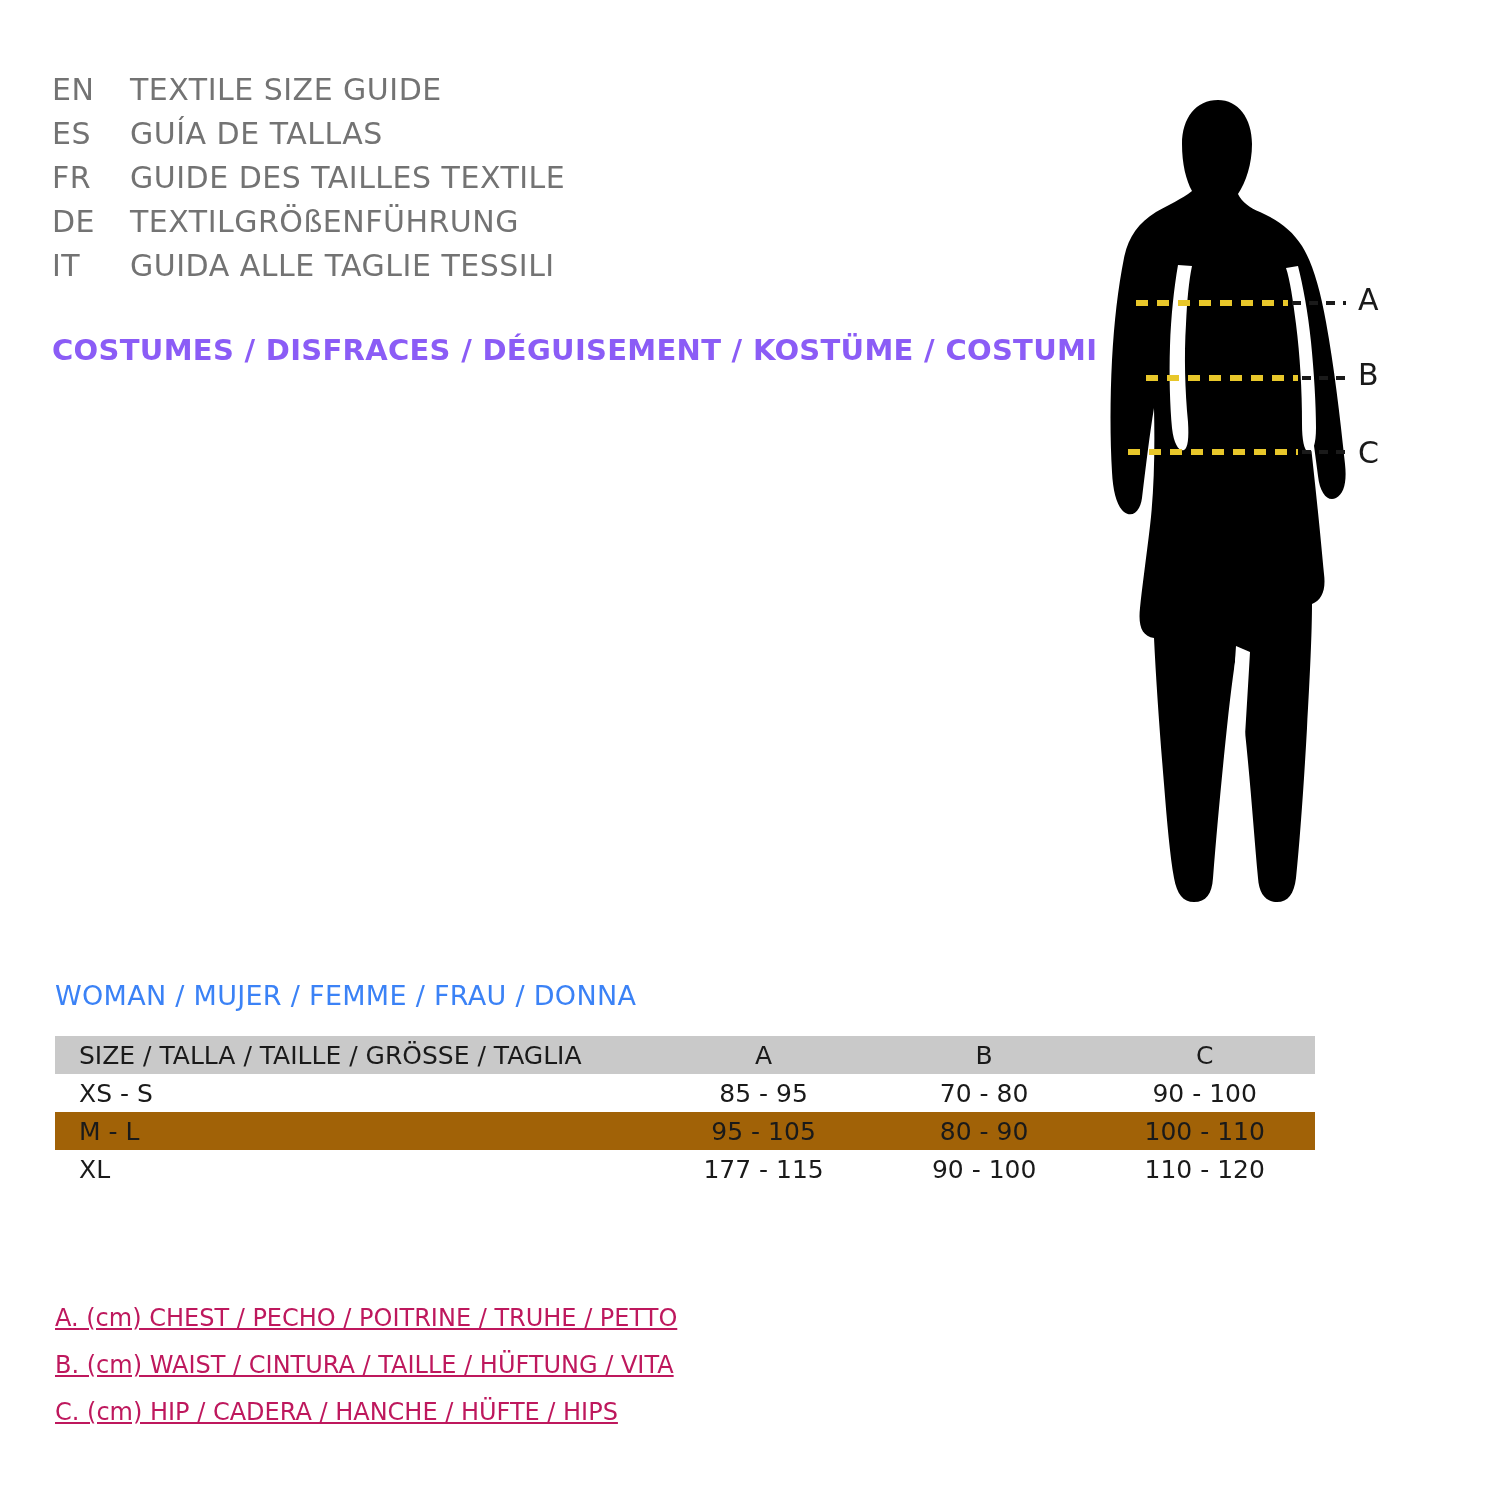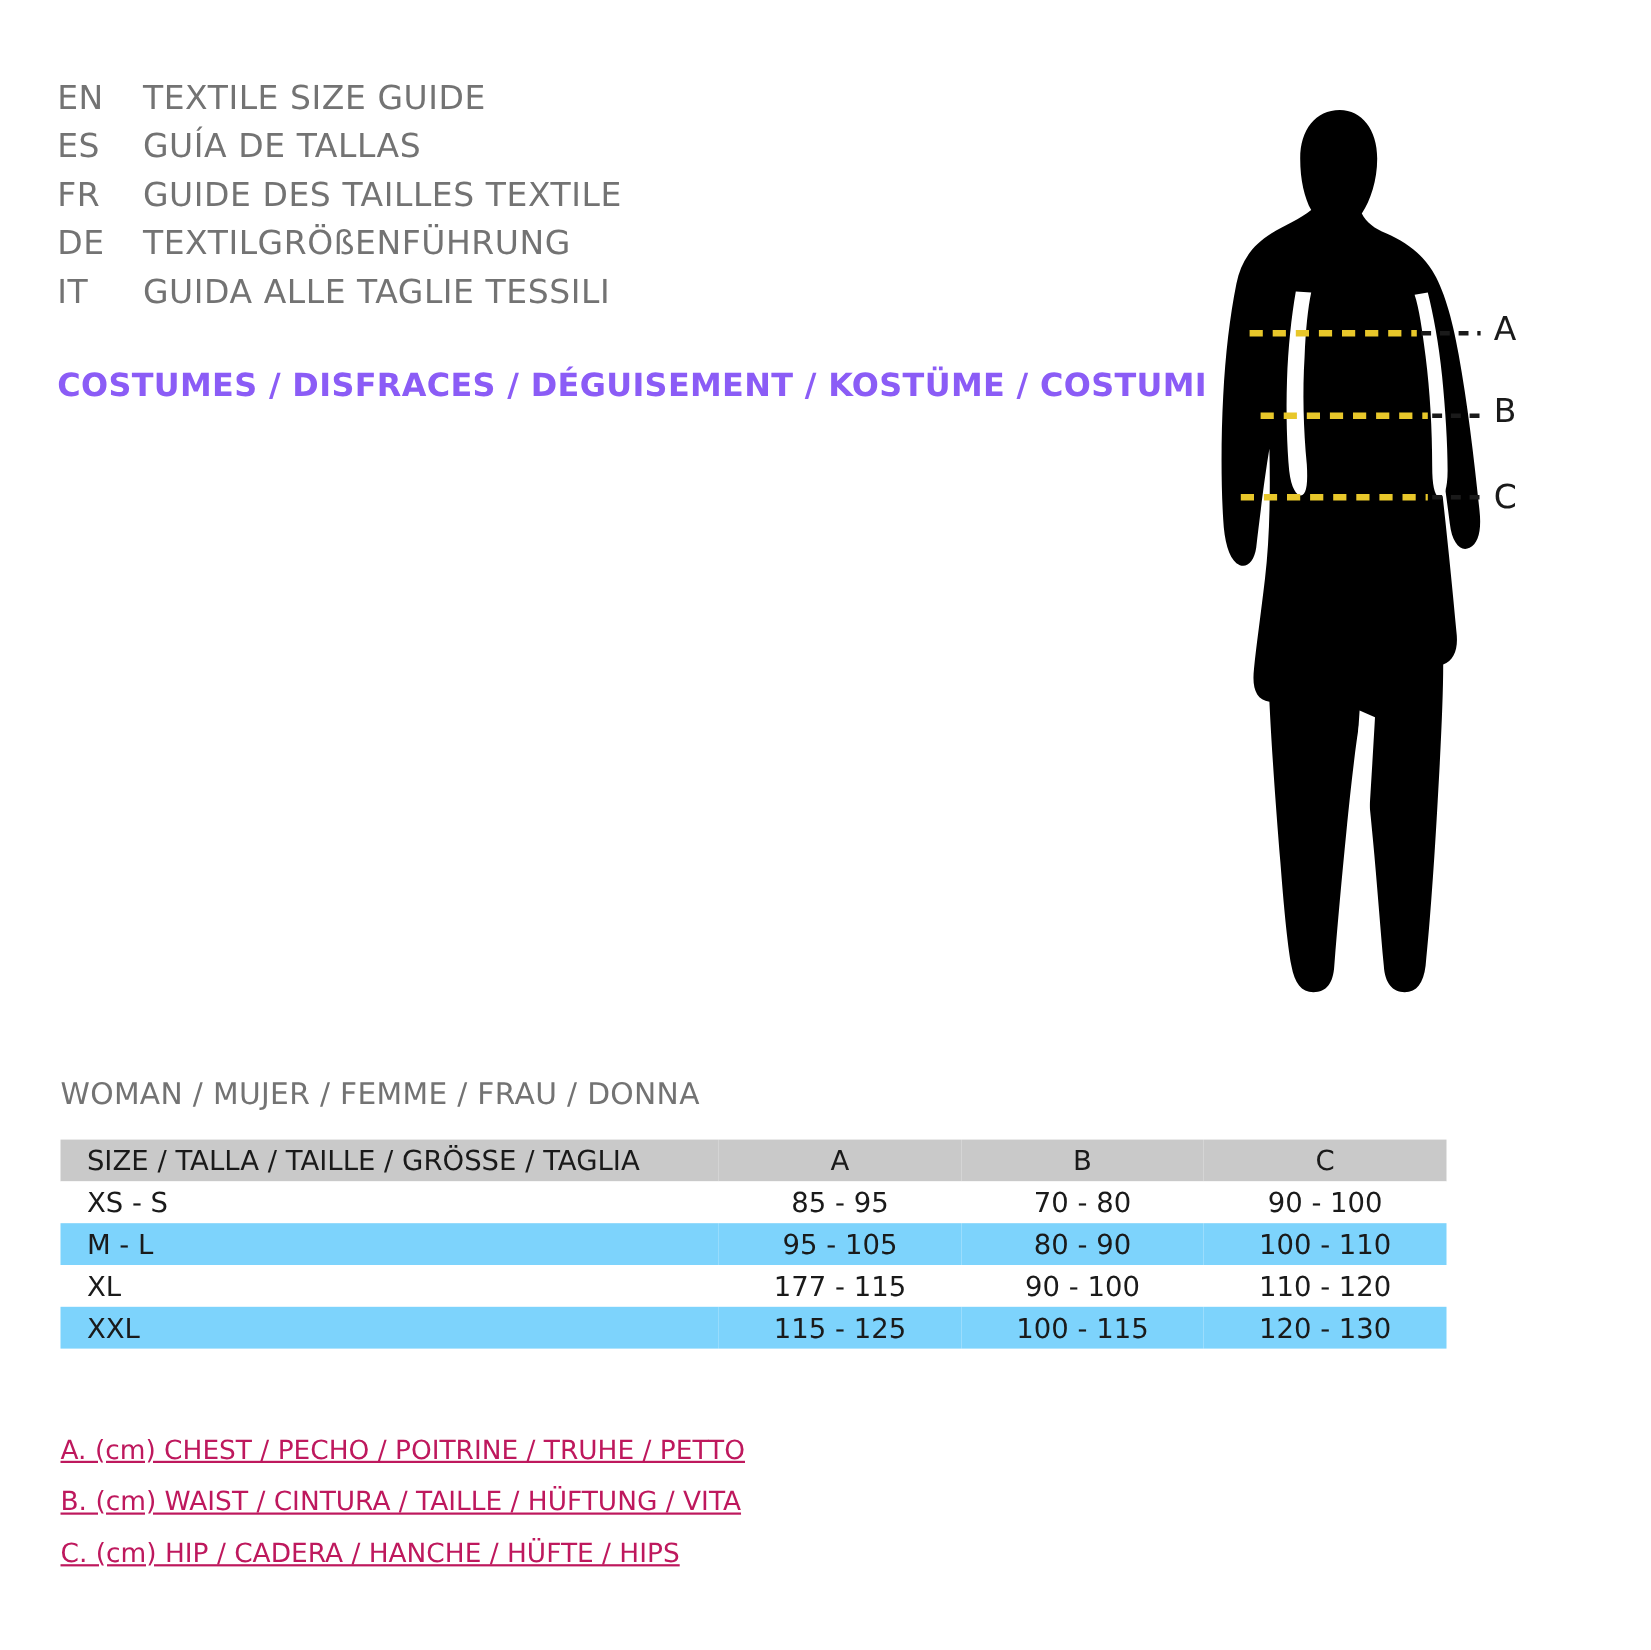--- a/index.html
+++ b/index.html
@@ -73,21 +73,21 @@
   #label-b { left: 318px; top: 297px; }
   #label-c { left: 318px; top: 375px; }
 
   
   #table-caption {
     position: absolute;
     left: 55px;
     top: 980px;
     font-size: 27px;
     letter-spacing: 0.3px;
-    color: #737373;
+    color: #3b82f6;
     white-space: nowrap;
   }
 
   #size-table {
     position: absolute;
     left: 55px;
     top: 1036px;
     width: 1260px;
     border-collapse: collapse;
     font-size: 25px;
@@ -104,21 +104,21 @@
   #size-table th.col-size,
   #size-table td.col-size {
     text-align: left;
     padding-left: 24px;
     width: 600px;
   }
   #size-table thead tr {
     background: #c9c9c9;
   }
   #size-table tbody tr.alt {
-    background: #7dd3fc;
+    background: #a16207;
   }
   #size-table tbody tr.plain {
     background: #ffffff;
   }
   .col-a { width: 230px; }
   .col-b { width: 230px; }
   .col-c { width: 230px; }
 
   
   #legend {
@@ -269,26 +269,20 @@
       <td class="col-a">95 - 105</td>
       <td class="col-b">80 - 90</td>
       <td class="col-c">100 - 110</td>
     </tr>
     <tr class="plain">
       <td class="col-size">XL</td>
       <td class="col-a">177 - 115</td>
       <td class="col-b">90 - 100</td>
       <td class="col-c">110 - 120</td>
     </tr>
-    <tr class="alt">
-      <td class="col-size">XXL</td>
-      <td class="col-a">115 - 125</td>
-      <td class="col-b">100 - 115</td>
-      <td class="col-c">120 - 130</td>
-    </tr>
   </tbody>
 </table>
 
 <div id="legend">
   <div class="legend-line">A. (cm) CHEST / PECHO / POITRINE / TRUHE / PETTO</div>
   <div class="legend-line">B. (cm) WAIST / CINTURA / TAILLE / HÜFTUNG / VITA</div>
   <div class="legend-line">C. (cm) HIP / CADERA / HANCHE / HÜFTE / HIPS</div>
 </div>
 
 </body></html>

